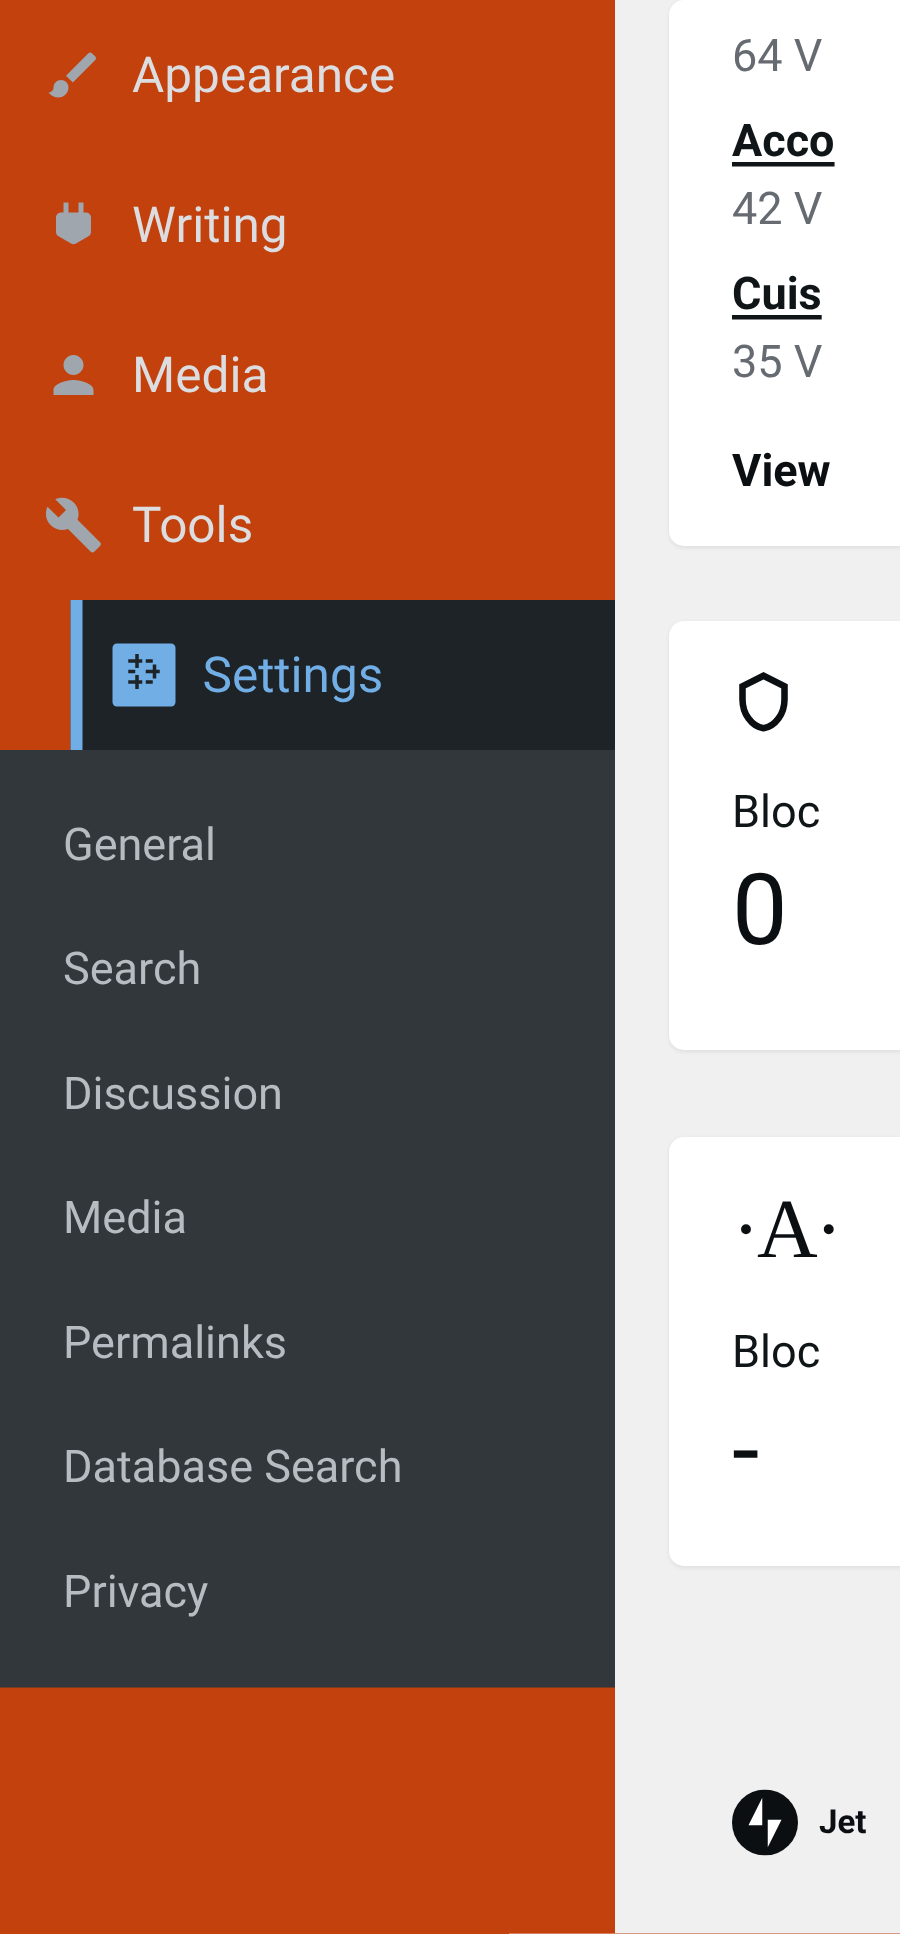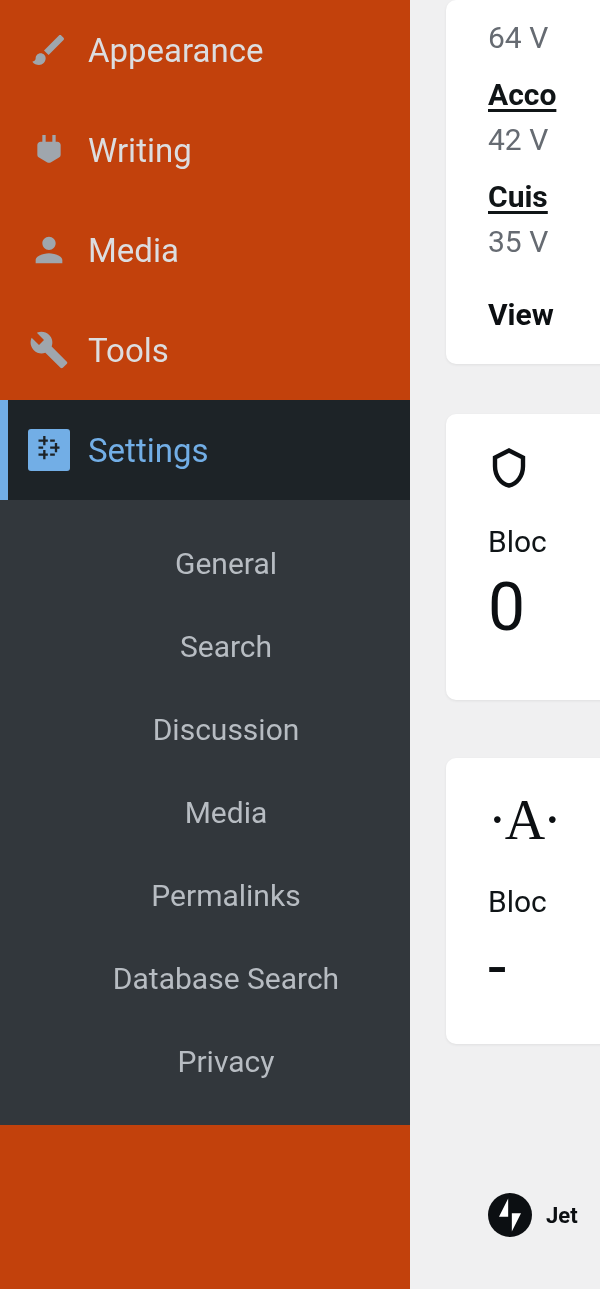--- a/index.html
+++ b/index.html
@@ -31,20 +31,21 @@
       align-items: center;
       padding: 0 0 0 28px;
       height: 100px;
       cursor: pointer;
       color: #c2c7cc;
     }
     
     .menu-item.active {
       background: #1d2327;
       position: relative;
+      margin-left: 47px;
     }
     
     .menu-item.active::before {
       content: '';
       position: absolute;
       left: 0;
       top: 0;
       width: 8px;
       height: 100%;
       background: #72aee6;
@@ -87,21 +88,20 @@
     .menu-label {
       font-size: 33px;
       font-weight: 400;
       color: #dcdde0;
     }
     
     .submenu {
       background: #32373c;
       padding-top: 22px;
       padding-bottom: 22px;
-      text-align: center;
     }
     
     .submenu-item {
       padding: 24px 0 24px 42px;
       cursor: pointer;
     }
     
     .submenu-item .submenu-label {
       font-size: 30px;
       font-weight: 400;

